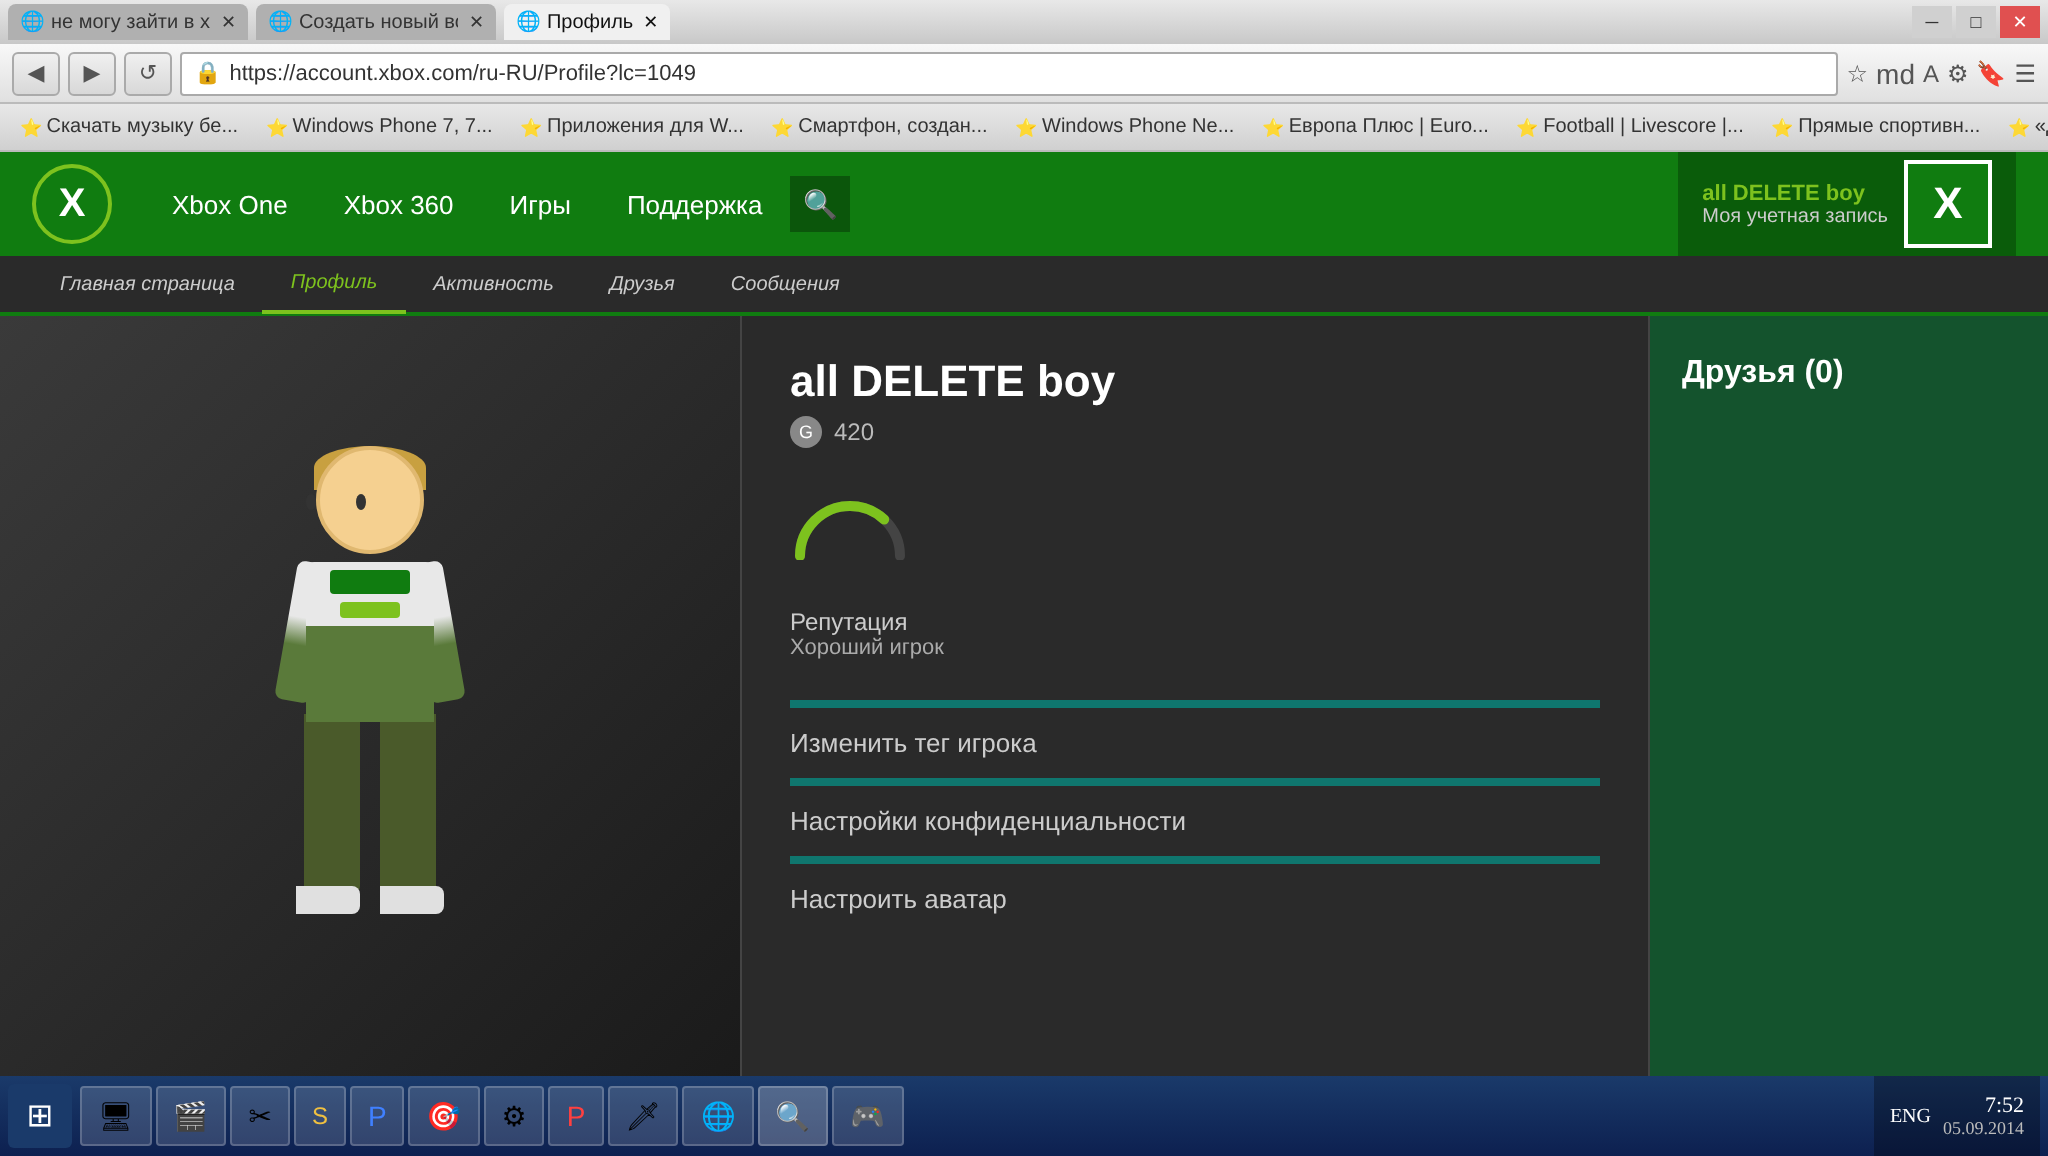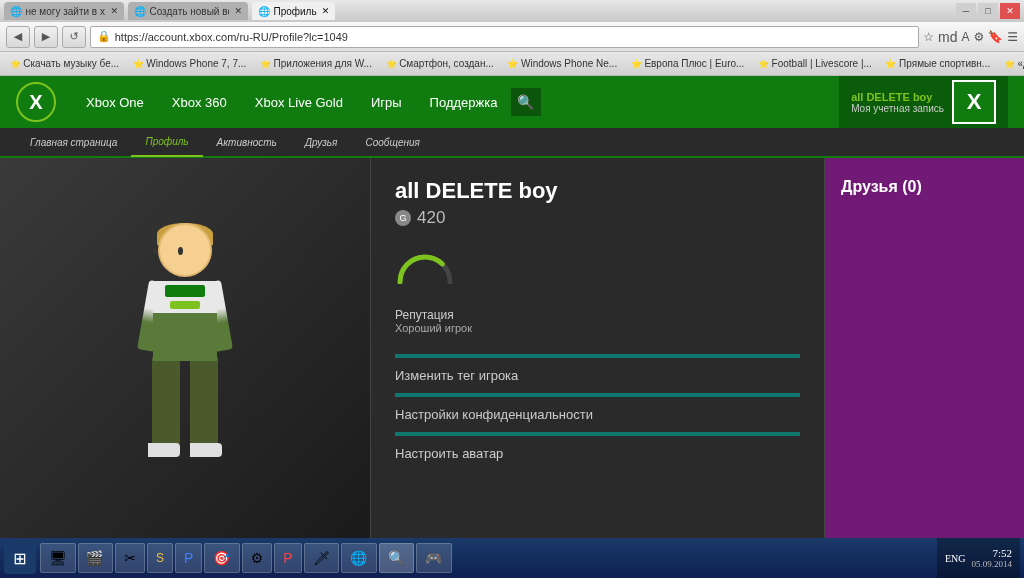--- a/index.html
+++ b/index.html
@@ -296,21 +296,21 @@
       gap: 6px;
       margin-bottom: 16px;
     }
     .gamerscore-icon {
       width: 16px; height: 16px;
       background: #888;
       border-radius: 50%;
       display: flex; align-items: center; justify-content: center;
       font-size: 9px; color: white;
     }
-    .gamerscore-value { color: #bbb; font-size: 17px; }
+    .gamerscore-value { color: #bbb; font-size: 12px; }
 
     .reputation-section { margin-bottom: 20px; }
     .rep-arc {
       width: 60px; height: 40px;
       position: relative;
       margin-bottom: 6px;
     }
     .rep-arc svg { width: 60px; height: 40px; }
     .rep-label { color: #ccc; font-size: 12px; margin-top: 24px; }
     .rep-sublabel { color: #aaa; font-size: 11px; }
@@ -319,21 +319,21 @@
     .profile-action-item {
       border-top: 4px solid #0f766e;
       padding: 10px 0;
       color: #ccc;
       font-size: 13px;
       cursor: pointer;
     }
 
     .friends-panel {
       width: 200px;
-      background: #701a75;
+      background: #14532d;
       padding: 20px 16px;
       border-left: 1px solid #444;
     }
     .friends-title {
       color: white;
       font-size: 16px;
       font-weight: bold;
       margin-bottom: 12px;
     }
 
@@ -468,21 +468,20 @@
 
 <div class="xbox-site">
 
   <div class="xbox-header">
     <div class="xbox-logo">
       <span class="xbox-logo-x">X</span>
     </div>
     <nav class="xbox-nav">
       <a class="xbox-nav-item">Xbox One</a>
       <a class="xbox-nav-item">Xbox 360</a>
-      <a class="xbox-nav-item">Xbox Live Gold</a>
       <a class="xbox-nav-item">Игры</a>
       <a class="xbox-nav-item">Поддержка</a>
       <button class="xbox-search">🔍</button>
     </nav>
     <div class="xbox-user-panel">
       <div class="xbox-user-info">
         <span class="xbox-user-name">all DELETE boy</span>
         <span class="xbox-user-label">Моя учетная запись</span>
       </div>
       <div class="xbox-brand-logo">

